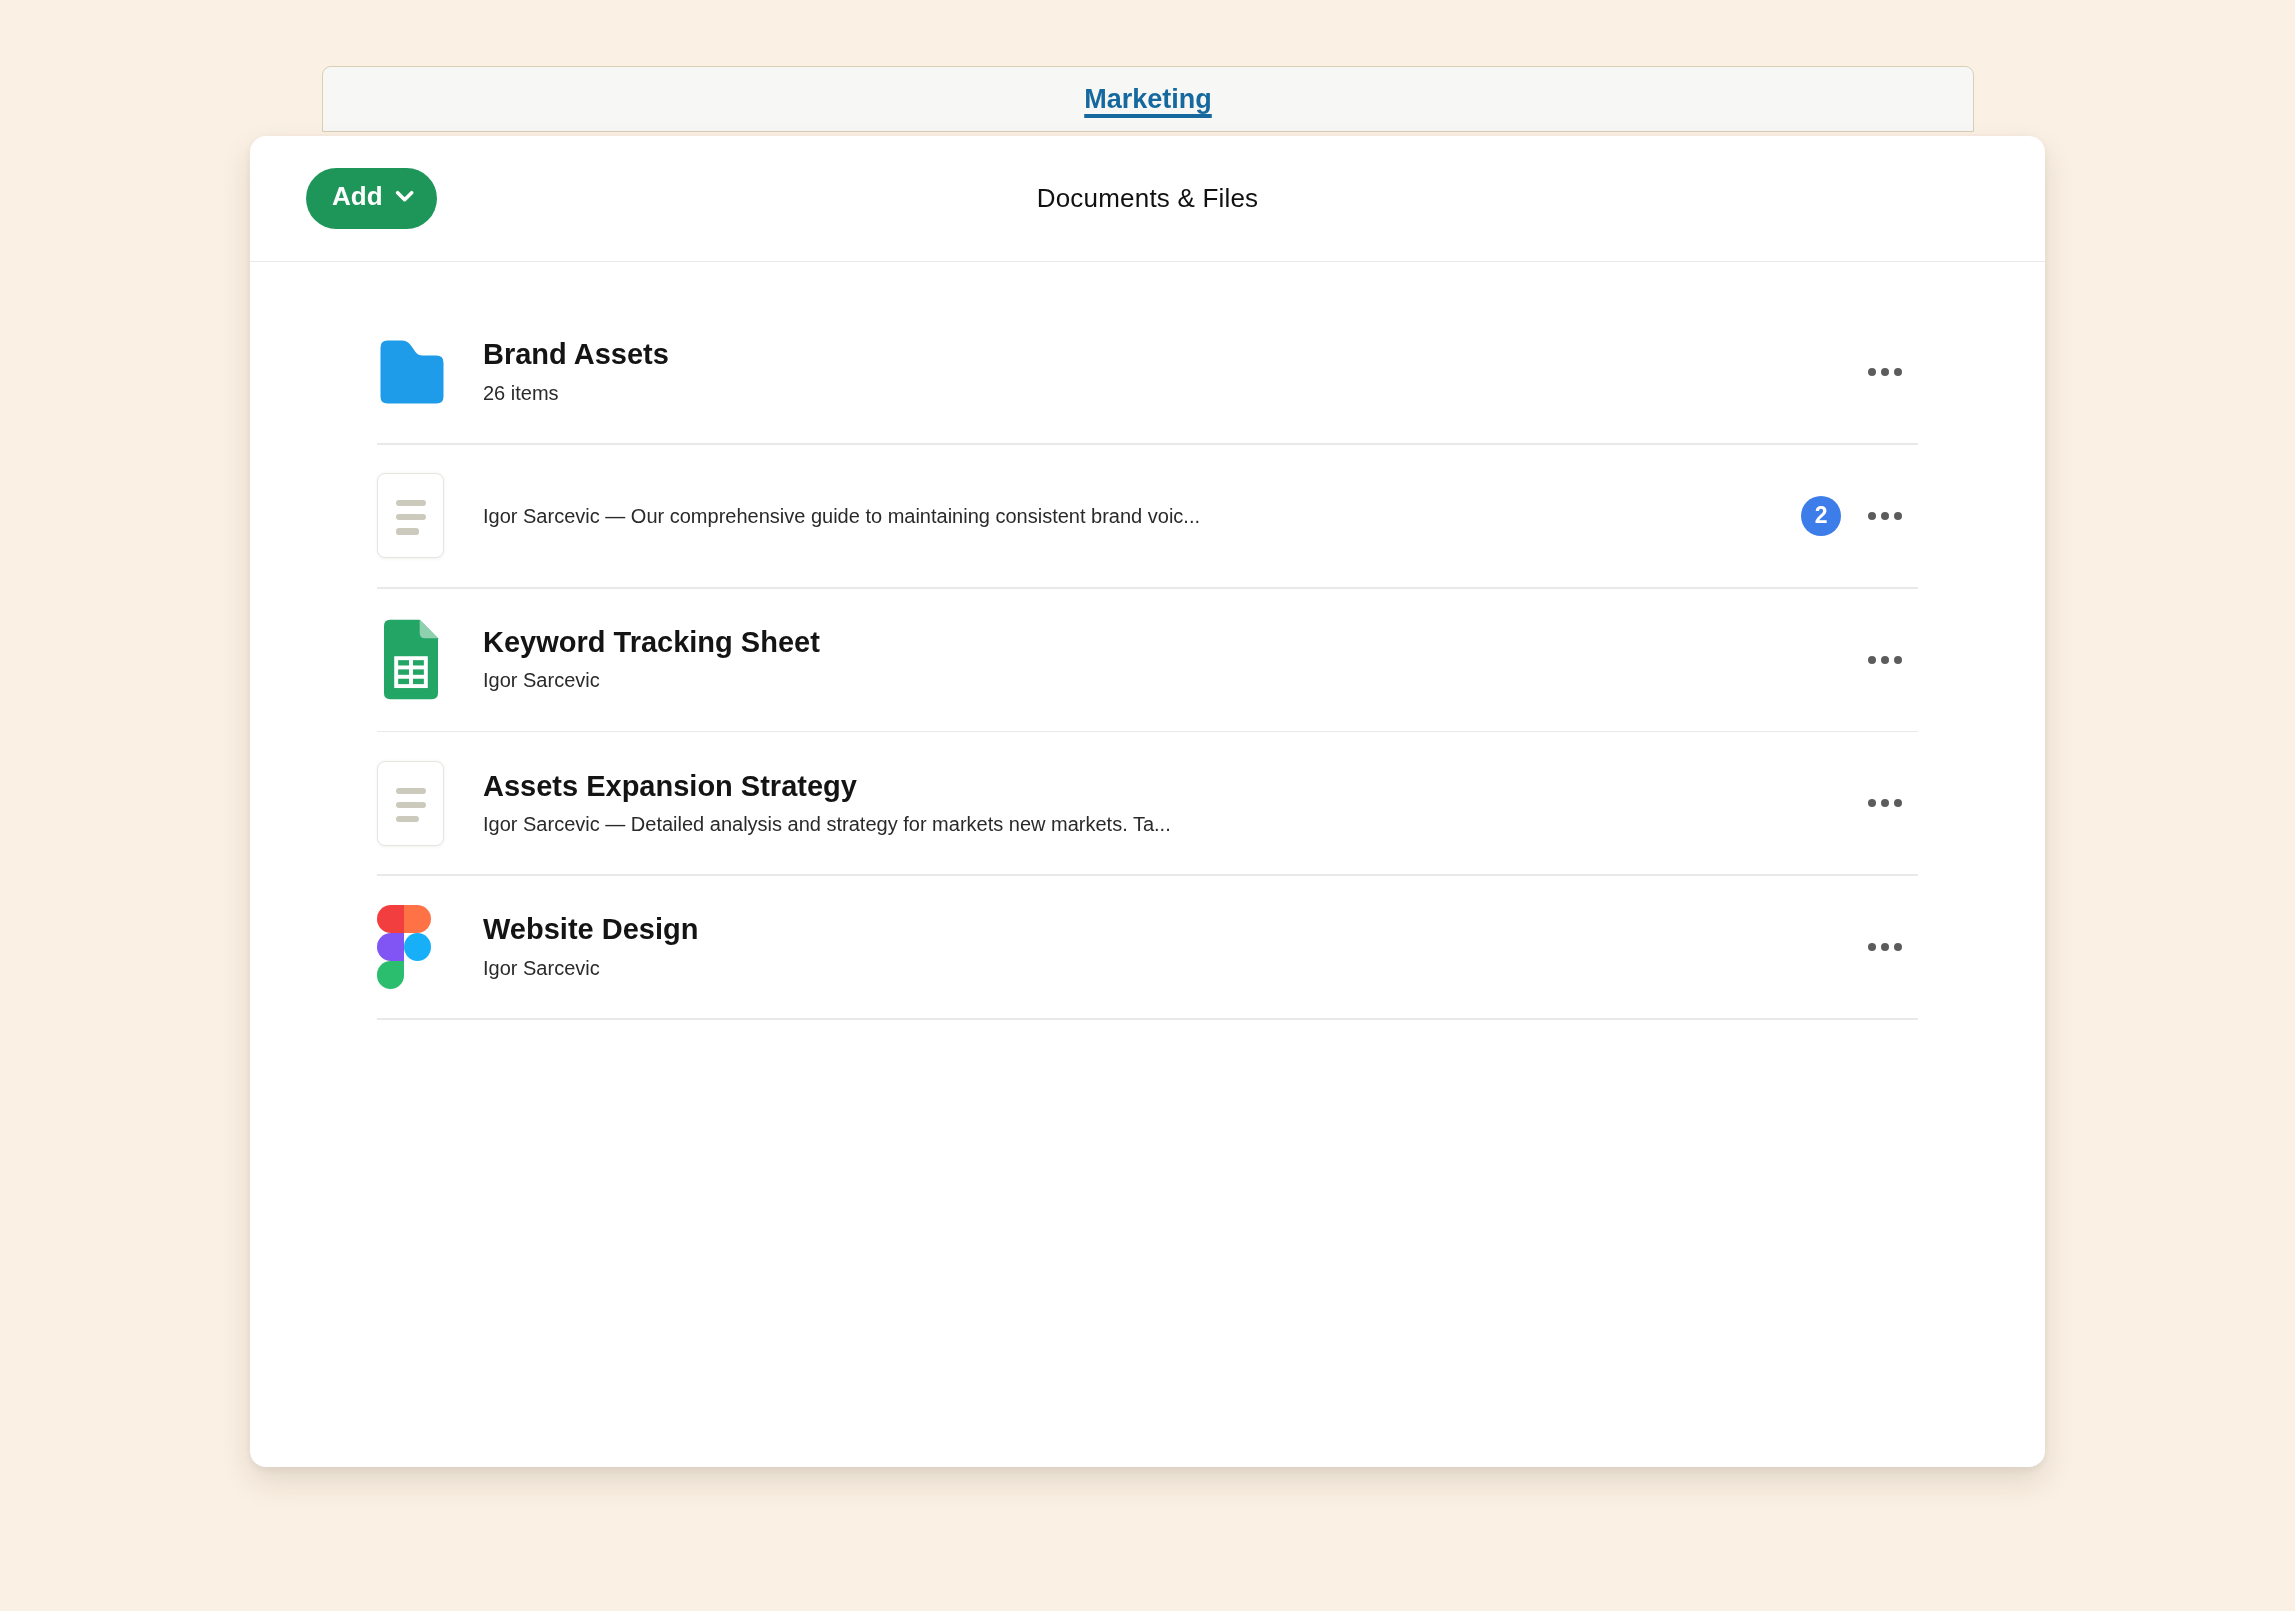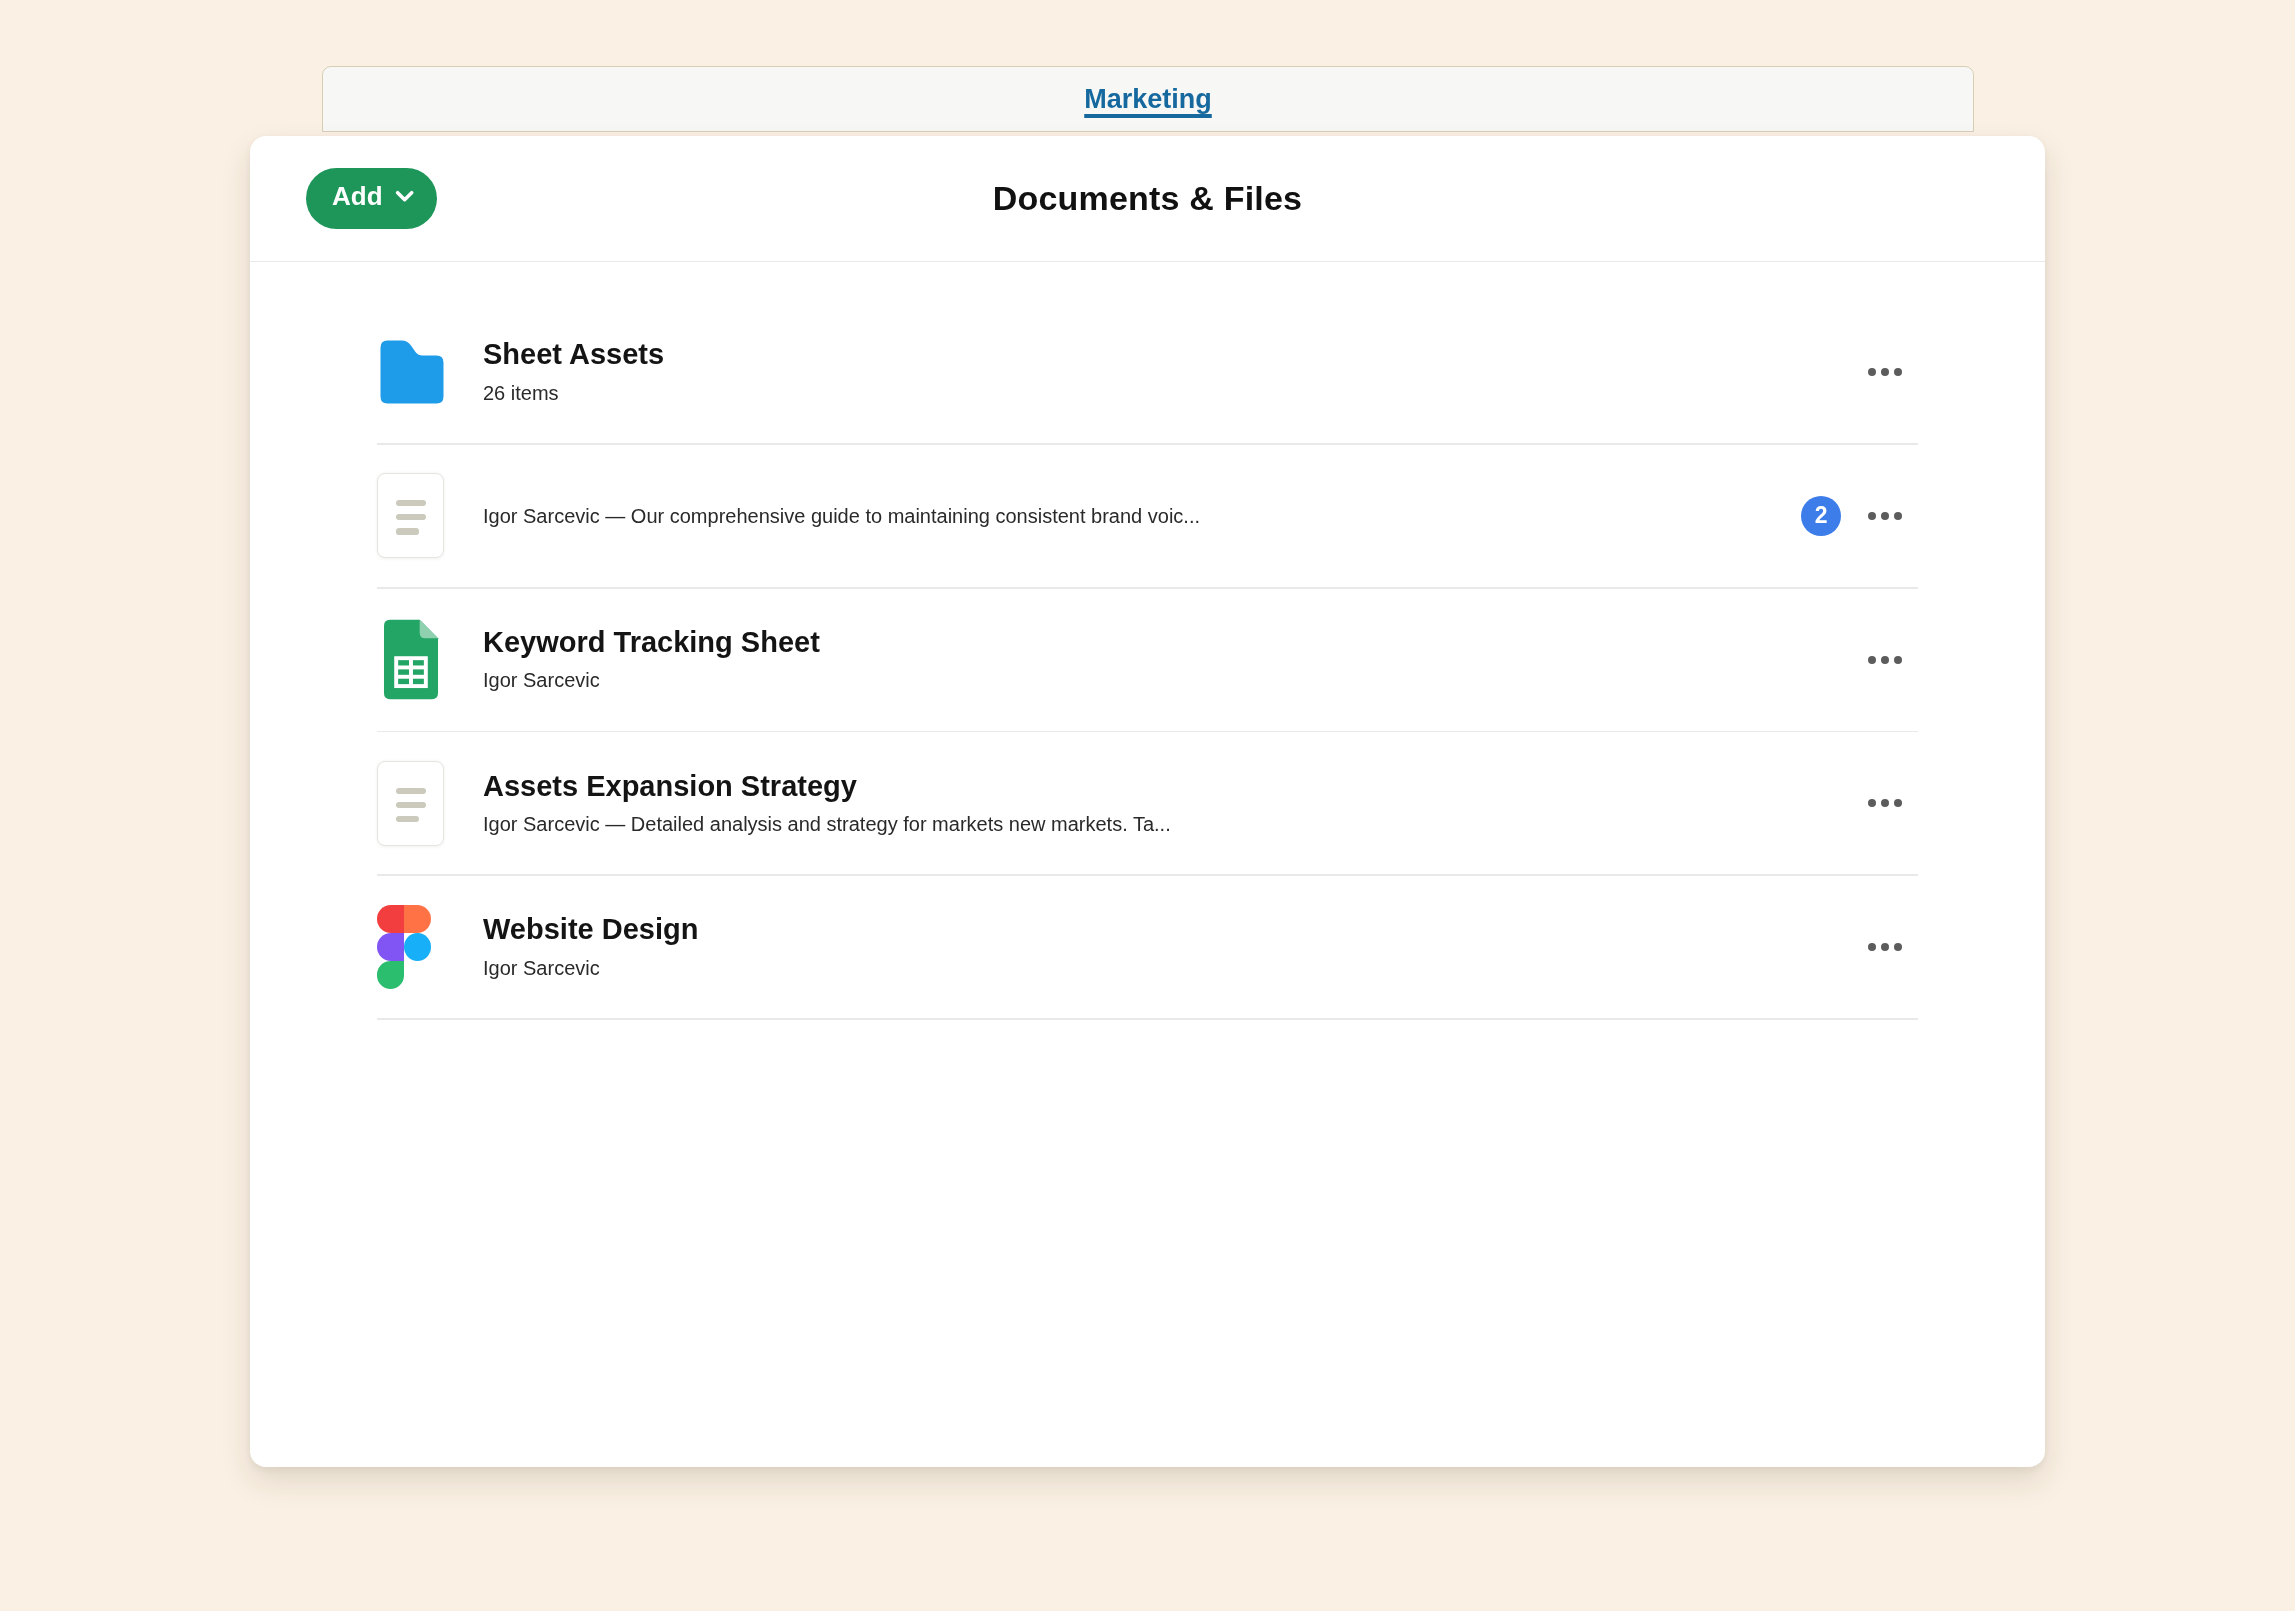--- a/index.html
+++ b/index.html
@@ -32,21 +32,21 @@
     display:flex;align-items:center;justify-content:center;
     border-bottom:1.8px solid var(--divider,#E9E9E9);
   }
   .add-btn{
     position:absolute;left:56px;top:32px;height:61px;
     padding:0 23px 4px 26px;border:none;border-radius:31px;
     background:var(--add-green,#1E965A);color:#fff;
     font-size:26px;font-weight:700;font-family:inherit;
     display:flex;align-items:center;gap:12.3px;cursor:pointer;
   }
-  .panel-title{margin:0;font-size:34px;font-weight:700;color:#111;letter-spacing:0.2px;}
+  .panel-title{margin:0;font-size:26px;font-weight:400;color:#111;letter-spacing:0.2px;}
   
   .list{padding-top:39px;}
   .row{display:flex;align-items:center;height:142px;padding:0 127px;}
   .icon-cell{flex:0 0 106px;width:106px;display:flex;align-items:center;}
   .texts{flex:1;min-width:0;display:flex;flex-direction:column;gap:9.7px;}
   .row-title{font-size:29px;font-weight:700;color:var(--title-text,#141414);cursor:pointer;line-height:1.1;}
   .row-sub{font-size:20px;color:var(--subtitle-text,#2A2A2A);line-height:1.2;}
   .row-right{margin-left:auto;display:flex;align-items:center;gap:23px;padding-right:12.3px;}
   .badge{
     width:40px;height:40px;border-radius:50%;
@@ -92,21 +92,21 @@
     <h1 class="panel-title">Documents &amp; Files</h1>
   </div>
   <div class="list">
   <div class="row">
     <div class="icon-cell">
           <svg width="70" height="74" viewBox="0 0 80 84">
             <path d="M4 70 V14 Q4 6 12 6 H28 Q35 6 39 12 L44 19 Q47 23 52 23 H68 Q76 23 76 31 V70 Q76 78 68 78 H12 Q4 78 4 70 Z" fill="var(--folder-blue)"></path>
           </svg>
         </div>
     <div class="texts">
-      <div class="row-title">Sheet Assets</div>
+      <div class="row-title">Brand Assets</div>
       <div class="row-sub">26 items</div>
     </div>
     <div class="row-right">
 
       <button class="dots-btn">
         <span class="dot"></span>
         <span class="dot"></span>
         <span class="dot"></span>
       </button>
     </div>

